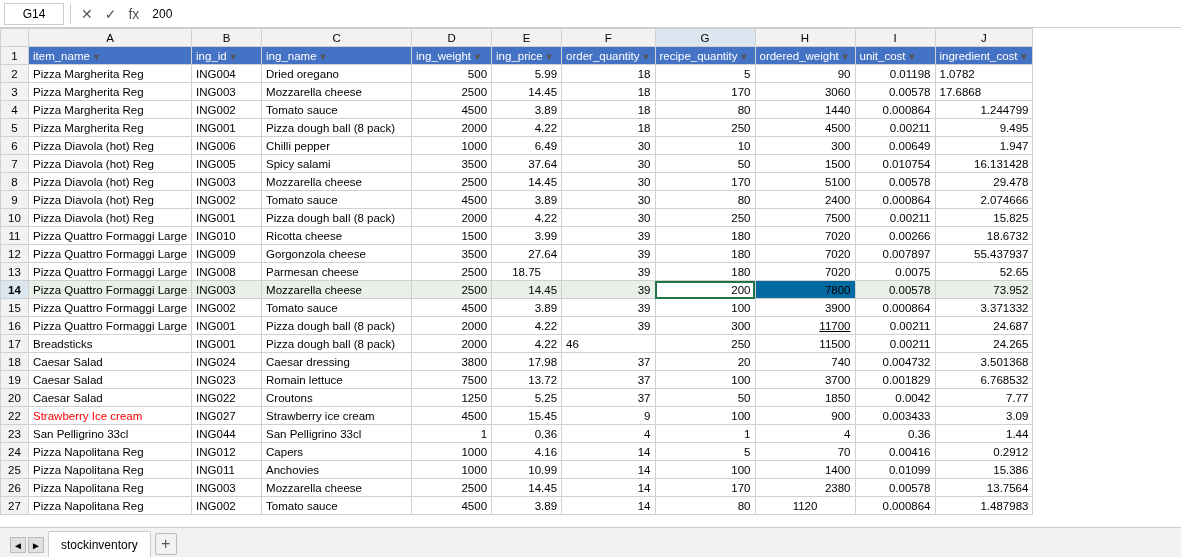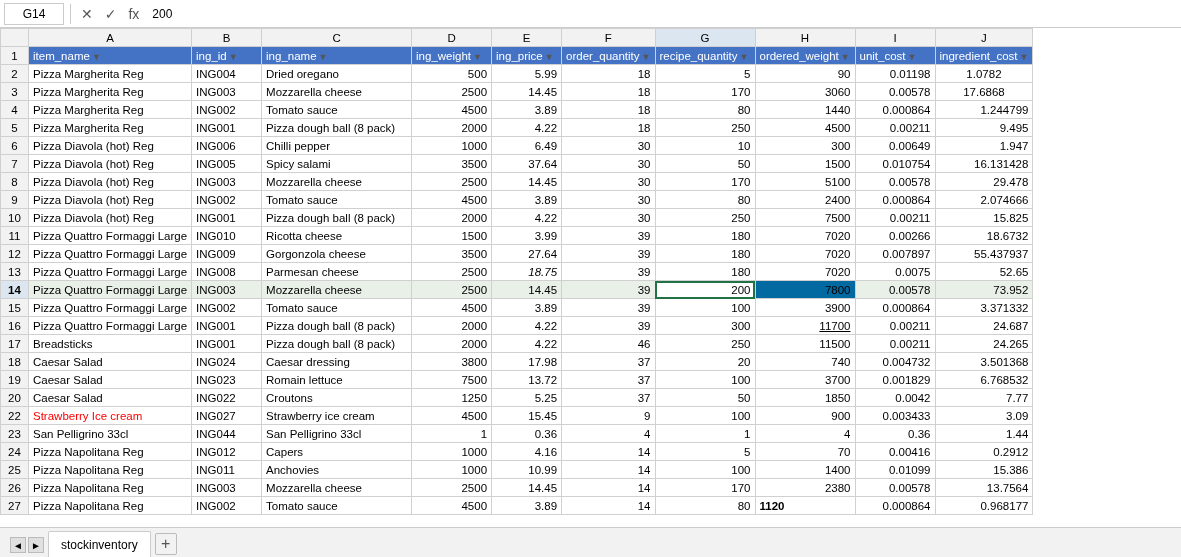--- a/index.html
+++ b/index.html
@@ -146,34 +146,34 @@
             <th>2</th>
             <td>Pizza Margherita Reg</td>
             <td>ING004</td>
             <td>Dried oregano</td>
             <td style="text-align: right;">500</td>
             <td style="text-align: right;">5.99</td>
             <td style="text-align: right;">18</td>
             <td style="text-align: right;">5</td>
             <td style="text-align: right;">90</td>
             <td style="text-align: right;">0.01198</td>
-            <td style="text-align: center; margin-left: 36px;">1.0782</td>
+            <td style="text-align: left; margin-left: 36px;">1.0782</td>
           </tr>
           <tr>
             <th>3</th>
             <td>Pizza Margherita Reg</td>
             <td>ING003</td>
             <td>Mozzarella cheese</td>
             <td style="text-align: right;">2500</td>
             <td style="text-align: right;">14.45</td>
             <td style="text-align: right;">18</td>
             <td style="text-align: right;">170</td>
             <td style="text-align: right;">3060</td>
             <td style="text-align: right;">0.00578</td>
-            <td style="text-align: center; margin-left: 36px;">17.6868</td>
+            <td style="text-align: left; margin-left: 36px;">17.6868</td>
           </tr>
           <tr>
             <th>4</th>
             <td>Pizza Margherita Reg</td>
             <td>ING002</td>
             <td>Tomato sauce</td>
             <td style="text-align: right;">4500</td>
             <td style="text-align: right;">3.89</td>
             <td style="text-align: right;">18</td>
             <td style="text-align: right;">80</td>
@@ -284,21 +284,21 @@
             <td style="text-align: right;">7020</td>
             <td style="text-align: right;">0.007897</td>
             <td style="text-align: right;">55.437937</td>
           </tr>
           <tr>
             <th>13</th>
             <td>Pizza Quattro Formaggi Large</td>
             <td>ING008</td>
             <td>Parmesan cheese</td>
             <td style="text-align: right;">2500</td>
-            <td style="text-align: right; font-style: italic;">18.75</td>
+            <td style="text-align: center;">18.75</td>
             <td style="text-align: right;">39</td>
             <td style="text-align: right;">180</td>
             <td style="text-align: right;">7020</td>
             <td style="text-align: right;">0.0075</td>
             <td style="text-align: right;">52.65</td>
           </tr>
           <tr>
             <th style="background: rgb(220, 230, 241); font-weight: bold;">14</th>
             <td style="background: rgb(232, 240, 232);">Pizza Quattro Formaggi Large</td>
             <td style="background: rgb(232, 240, 232);">ING003</td>
@@ -337,21 +337,21 @@
             <td style="text-align: right;">0.00211</td>
             <td style="text-align: right;">24.687</td>
           </tr>
           <tr>
             <th>17</th>
             <td>Breadsticks</td>
             <td>ING001</td>
             <td>Pizza dough ball (8 pack)</td>
             <td style="text-align: right;">2000</td>
             <td style="text-align: right;">4.22</td>
-            <td style="text-align: right;">46</td>
+            <td style="text-align: left;">46</td>
             <td style="text-align: right;">250</td>
             <td style="text-align: right; margin-left: 48px;">11500</td>
             <td style="text-align: right;">0.00211</td>
             <td style="text-align: right;">24.265</td>
           </tr>
           <tr>
             <th>18</th>
             <td>Caesar Salad</td>
             <td>ING024</td>
             <td>Caesar dressing</td>
@@ -456,23 +456,23 @@
           </tr>
           <tr>
             <th>27</th>
             <td>Pizza Napolitana Reg</td>
             <td>ING002</td>
             <td>Tomato sauce</td>
             <td style="text-align: right;">4500</td>
             <td style="text-align: right;">3.89</td>
             <td style="text-align: right;">14</td>
             <td style="text-align: right;">80</td>
-            <td style="text-align: left; font-weight: bold;">1120</td>
+            <td style="text-align: center;">1120</td>
             <td style="text-align: right;">0.000864</td>
-            <td style="text-align: right;">0.968177</td>
+            <td style="text-align: right;">1.487983</td>
           </tr>
         </tbody>
     </table>
   </div>
 </div>
 
 <div class="tab-bar">
   <div class="scrollbar-hint" style="margin-left:2px;margin-right:4px;">
     <div class="scroll-btn">◄</div>
     <div class="scroll-btn">►</div>

